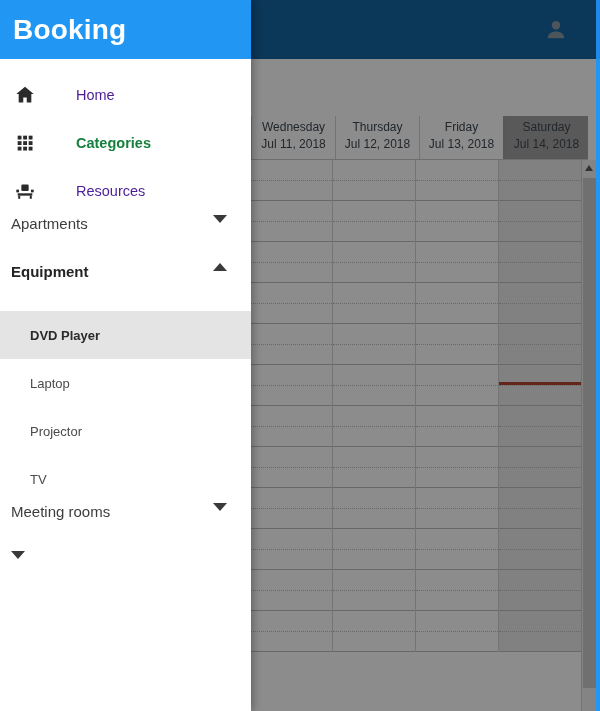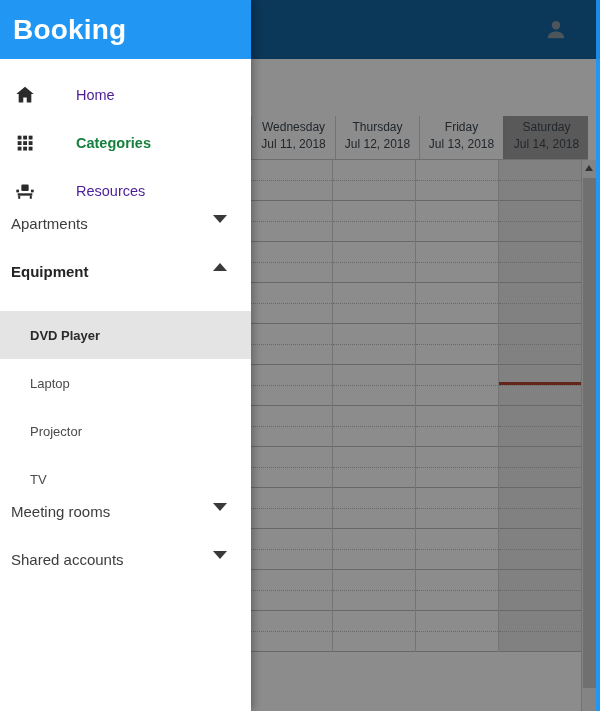--- a/index.html
+++ b/index.html
@@ -527,21 +527,20 @@
           <span>Projector</span>
         </div>
         <div class="sub-item">
           <span>TV</span>
         </div>
         <div class="group-row">
           <span class="group-label">Meeting rooms</span>
           <span class="caret down"></span>
         </div>
         <div class="group-row">
-          <span class="group-label">Shared accounts</span>
           <span class="caret down"></span>
         </div>
       </div>
   </div>
 
   <div class="edge-strip">
     <div class="edge-strip-top"></div>
   </div>
 
 </div>

